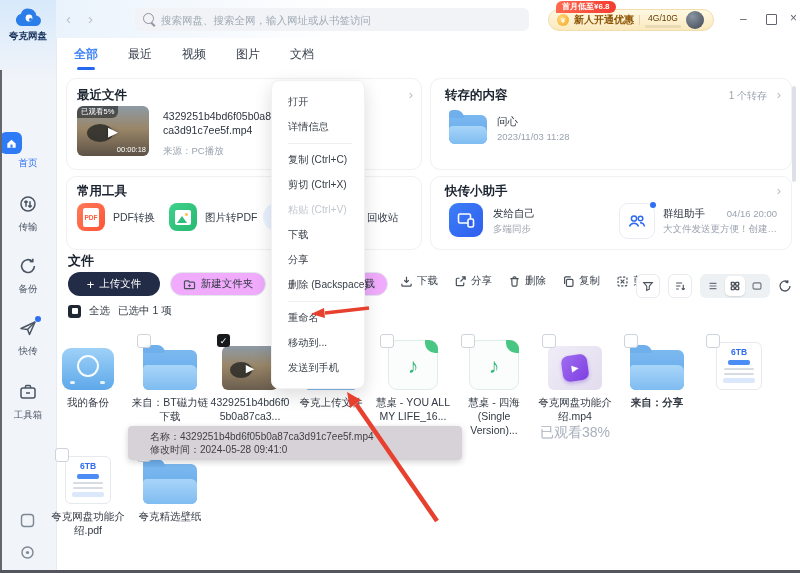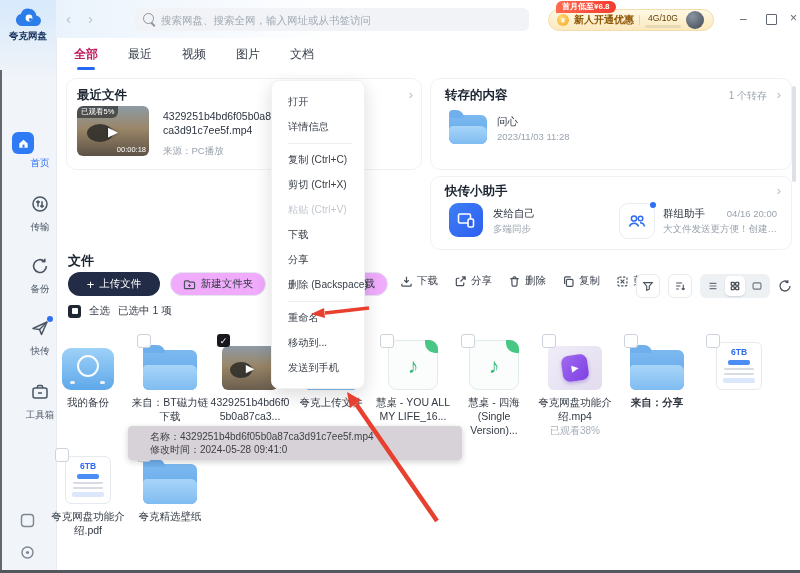--- a/index.html
+++ b/index.html
@@ -6,21 +6,21 @@
   .stage{position:relative;width:800px;height:573px;overflow:hidden;background:#fff;
          font-family:"Liberation Sans","DejaVu Sans",sans-serif;color:#2c3440;}
   .abs{position:absolute;}
   
   .edge-left{left:0;top:70px;bottom:0;width:2px;background:#63666c;}
   .edge-bottom{left:0;right:0;bottom:0;height:3px;background:#53565c;}
   
   .sidebar{left:0;top:0;width:56px;height:573px;background:#f1f4f9;border-right:1px solid #e8ecf2;}
   .logo-glow{left:0;top:0;width:56px;height:80px;background:linear-gradient(180deg,#d7e9fb,rgba(241,244,249,0));}
   .logo-text{left:0;top:30px;width:56px;text-align:center;font-size:9.5px;font-weight:bold;color:#16325c;}
-  .side-item{width:56px;text-align:center;padding-left:12px;}
+  .side-item{width:56px;text-align:center;}
   .side-ico{display:inline-flex;align-items:center;justify-content:center;}
   .side-label{font-size:9.5px;color:#4a5563;margin-top:3px;}
   .side-label.active{color:#2f6ff2;}
   .home-sq{width:22px;height:22px;border-radius:6px;background:#2f7bf5;display:flex;align-items:center;justify-content:center;}
   .dot-blue{position:absolute;width:6px;height:6px;border-radius:50%;background:#2f6ff2;}
   
   .titlebar{left:56px;top:0;right:0;height:38px;background:linear-gradient(90deg,#eaf3fc,#ffffff 280px);}
   .navarrow{font-size:15px;color:#b9c0ca;line-height:1;}
   .search{left:135px;top:8px;width:394px;height:23px;background:#f1f3f6;border:none;border-radius:6px;
           padding:0 8px 0 26px;font-size:10.5px;color:#3a4049;outline:none;box-sizing:border-box;
@@ -39,21 +39,21 @@
   .storage{display:flex;flex-direction:column;align-items:center;gap:2px;}
   .storage-txt{font-size:8.5px;color:#5b3d08;}
   .storage-bar{width:36px;height:3px;border-radius:2px;background:#e7dab6;overflow:hidden;}
   .storage-fill{width:40%;height:100%;background:#2e6bf1;}
   .avatar{width:18px;height:18px;border-radius:50%;background:radial-gradient(circle at 35% 30%,#8a95a3,#3e4650);}
   .winbtn{font-size:12px;color:#5f6670;line-height:1;}
   .maxbox{width:9px;height:9px;border:1.2px solid #5f6670;border-radius:1px;}
   
   .tabs{left:56px;top:40px;right:0;height:28px;display:flex;align-items:center;padding-left:16px;gap:26px;}
   .tab{font-size:12px;color:#39414d;position:relative;padding:4px 2px;}
-  .tab.active{color:#be185d;font-weight:bold;}
+  .tab.active{color:#3b82f6;font-weight:bold;}
   .tab.active::after{content:"";position:absolute;left:50%;transform:translateX(-50%);bottom:-3px;width:18px;height:3px;border-radius:2px;background:#2468f2;}
   
   .card{background:#fff;border:1px solid #eff1f4;border-radius:10px;}
   .card-title{font-size:12.5px;font-weight:bold;color:#1b2430;}
   .chev{color:#b6bdc7;font-size:13px;line-height:1;}
   .gray{color:#9aa3af;}
   
   .vthumb{width:72px;height:50px;border-radius:6px;overflow:hidden;position:relative;
           background:linear-gradient(180deg,#8d9aa5 0%,#9a8668 45%,#5d5246 100%);}
   .vthumb::before{content:"";position:absolute;left:10px;top:18px;width:26px;height:18px;border-radius:50%;background:#2b2b28;opacity:.85;}
@@ -92,21 +92,21 @@
   .seg .opt{width:20px;height:20px;display:flex;align-items:center;justify-content:center;border-radius:5px;}
   .seg .opt.active{background:#fff;box-shadow:0 1px 2px rgba(0,0,0,.12);}
   
   .selbox{width:13px;height:13px;background:#1f2733;border-radius:3px;position:relative;}
   .selbox::after{content:"";position:absolute;left:3.5px;top:3.5px;width:6px;height:6px;background:#fff;border-radius:1px;}
   
   .gitem{position:absolute;width:82px;text-align:center;}
   .thumbwrap{position:relative;height:54px;display:flex;align-items:flex-end;justify-content:center;}
   .glabel{margin-top:5px;font-size:10.5px;line-height:14px;color:#333a44;}
   .hash{word-break:break-all;}
-  .gextra{font-size:10px;color:#a8b0bb;margin-top:1px;}
+  .gextra{font-size:14px;color:#a8b0bb;margin-top:1px;}
   .ck{position:absolute;top:-2px;left:8px;width:12px;height:12px;border:1px solid #cdd3da;background:rgba(255,255,255,.92);border-radius:3px;}
   .ckd{position:absolute;top:-2px;left:8px;width:13px;height:13px;background:#17191c;border-radius:3px;color:#fff;font-size:9px;display:flex;align-items:center;justify-content:center;z-index:2;}
   .drive{width:52px;height:42px;border-radius:9px;background:linear-gradient(180deg,#9ed1f7,#5ea8ea);position:relative;}
   .drive::before{content:"";position:absolute;left:50%;top:7px;transform:translateX(-50%);width:18px;height:18px;border:2.5px solid rgba(255,255,255,.95);border-radius:50%;}
   .drive::after{content:"";position:absolute;left:8px;bottom:6px;width:5px;height:3px;border-radius:2px;background:rgba(255,255,255,.85);box-shadow:30px 0 rgba(255,255,255,.85);}
   .vsel{width:56px;height:44px;border-radius:6px;overflow:hidden;position:relative;
         background:linear-gradient(180deg,#8d9aa5 0%,#9a8668 45%,#6b5e4e 100%);}
   .vsel::before{content:"";position:absolute;left:8px;top:16px;width:22px;height:16px;border-radius:50%;background:#2b2b28;opacity:.85;}
   .vbadge{position:absolute;top:-3px;right:-12px;background:#3f7ef7;color:#fff;font-size:8px;padding:1.5px 7px;border-radius:8px 8px 8px 2px;z-index:1;white-space:nowrap;}
   .music{width:48px;height:48px;background:#fbfdfc;border:1px solid #e0ede5;border-radius:9px;position:relative;display:flex;align-items:center;justify-content:center;}
@@ -262,20 +262,39 @@
 
   <div class="abs card" style="left:430px;top:78px;width:360px;height:90px;">
     <div class="abs card-title" style="left:14px;top:8px;">转存的内容</div>
     <div class="abs gray" style="right:24px;top:10px;font-size:10px;">1 个转存</div>
     <div class="abs chev" style="right:10px;top:9px;">›</div>
     <div class="abs folder f-sm" style="left:18px;top:36px;"></div>
     <div class="abs" style="left:66px;top:36px;font-size:10.5px;color:#2c3440;">问心</div>
     <div class="abs gray" style="left:66px;top:52px;font-size:9.5px;">2023/11/03 11:28</div>
   </div>
 
+  <div class="abs card" style="left:66px;top:176px;width:354px;height:72px;">
+    <div class="abs card-title" style="left:10px;top:6px;">常用工具</div>
+    <div class="abs toolico pdfbox" style="left:10px;top:26px;">
+        <span class="pdfpage">PDF</span>
+      </div>
+    <div class="abs tool-label" style="left:46px;top:34px;">PDF转换</div>
+    <div class="abs toolico imgbox" style="left:102px;top:26px;">
+        <span class="imgpage"></span>
+      </div>
+    <div class="abs tool-label" style="left:138px;top:34px;">图片转PDF</div>
+    <div class="abs toolico micbox" style="left:196px;top:26px;">
+      <svg width="14" height="16" viewBox="0 0 14 16" fill="none" stroke="#3b82f6" stroke-width="1.6">
+          <rect x="4.5" y="1.5" width="5" height="8" rx="2.5" fill="#3b82f6" stroke="none"></rect>
+          <path d="M2.5 8a4.5 4.5 0 0 0 9 0M7 12.5V15M5 15h4"></path>
+        </svg>
+    </div>
+    <div class="abs toolico binbox" style="left:264px;top:26px;"></div>
+    <div class="abs tool-label" style="left:300px;top:34px;">回收站</div>
+  </div>
 
   <div class="abs card" style="left:430px;top:176px;width:360px;height:72px;">
     <div class="abs card-title" style="left:14px;top:6px;">快传小助手</div>
     <div class="abs chev" style="right:10px;top:7px;">›</div>
     <div class="abs asst-ico asst-blue" style="left:18px;top:26px;">
       <svg width="18" height="16" viewBox="0 0 18 16" fill="none" stroke="#fff" stroke-width="1.6">
           <rect x="1.5" y="2" width="12" height="9" rx="1.5"></rect>
           <rect x="11" y="7" width="5.5" height="8" rx="1.5" fill="#2e5ff0"></rect>
         </svg>
     </div>

